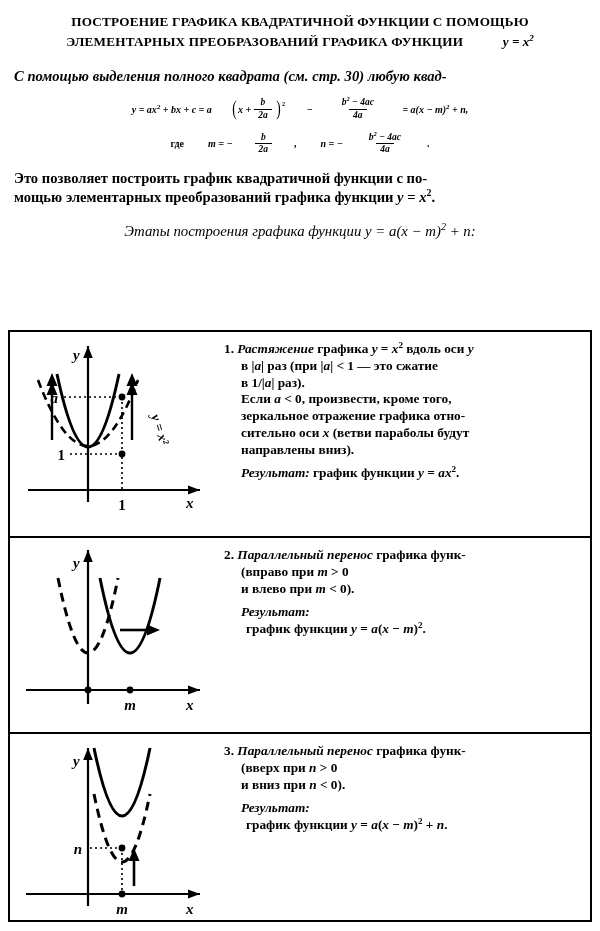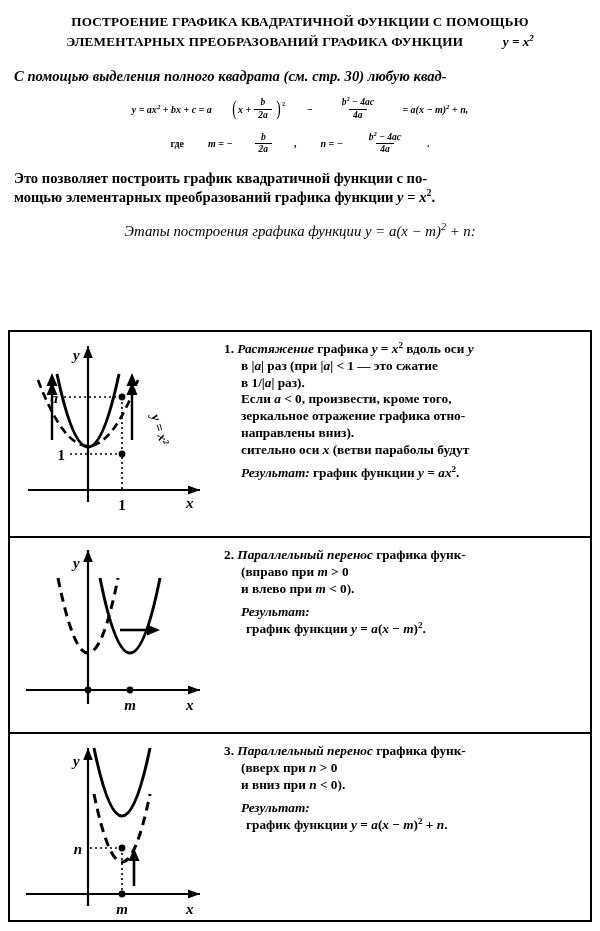--- a/index.html
+++ b/index.html
@@ -237,22 +237,22 @@
       <div class="cell-txt">
         <div class="hang">
           <span class="item-num">1.</span>
           <span class="ital">Растяжение</span>
           <span>графика <span class="mathi">y</span> = <span class="mathi">x</span><sup>2</sup> вдоль оси <span class="mathi">y</span></span>
         </div>
         <div class="sub-ind">в |<span class="abs">a</span>| раз (при |<span class="abs">a</span>| &lt; 1 — это сжатие</div>
         <div class="sub-ind">в 1/|<span class="abs">a</span>| раз).</div>
         <div class="sub-ind">Если <span class="mathi">a</span> &lt; 0, произвести, кроме того,</div>
         <div class="sub-ind">зеркальное отражение графика отно-</div>
+        <div class="sub-ind">сительно оси <span class="mathi">x</span> (ветви параболы будут</div>
         <div class="sub-ind">направлены вниз).</div>
-        <div class="sub-ind">сительно оси <span class="mathi">x</span> (ветви параболы будут</div>
         <div class="res sub-ind">
           <span class="rlabel">Результат:</span>
           <span>график функции <span class="mathi">y</span> = <span class="mathi">ax</span><sup>2</sup>.</span>
         </div>
       </div>
     </div>
 
     <div class="trow r2">
       <div class="cell-fig">
         <svg class="fig-svg" width="208" height="194" viewBox="0 0 208 194">

